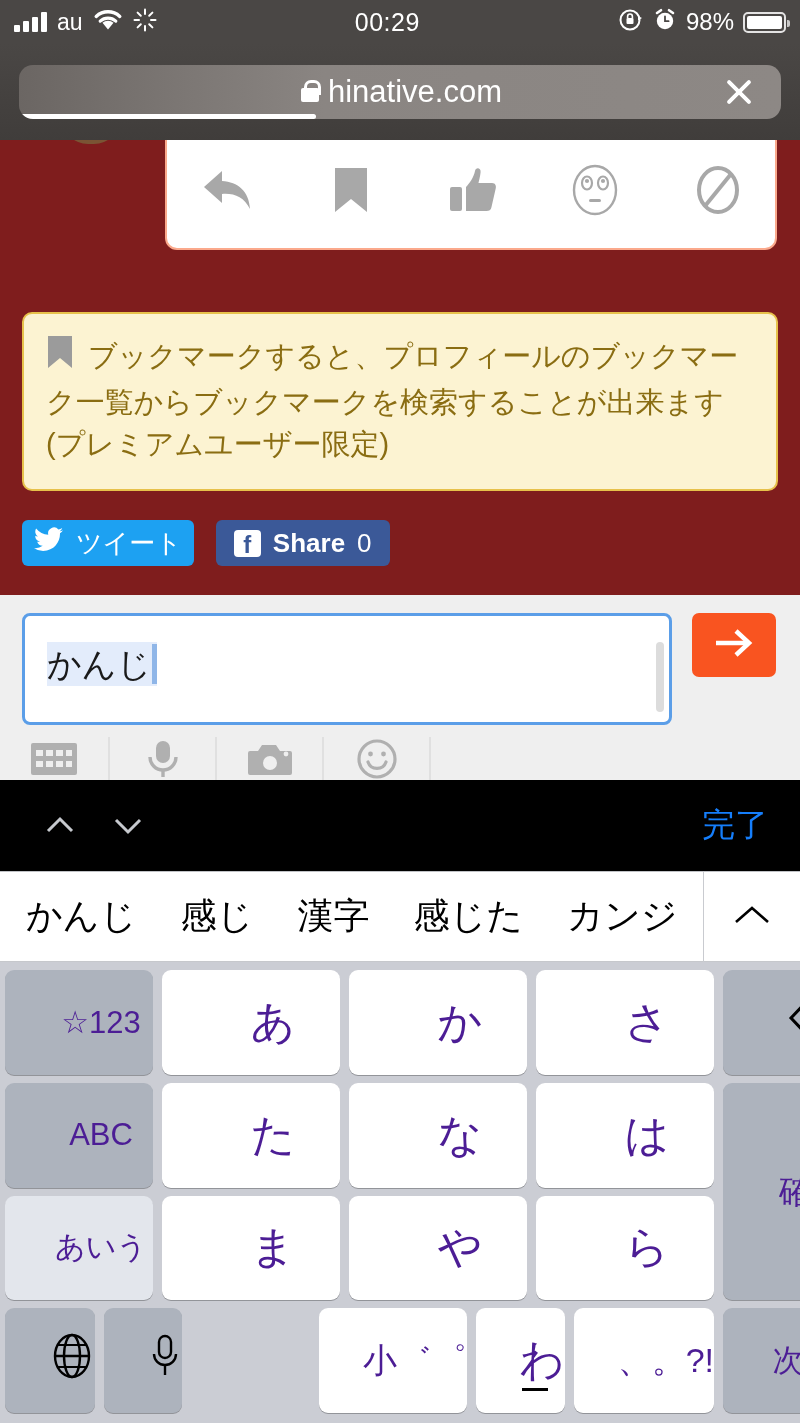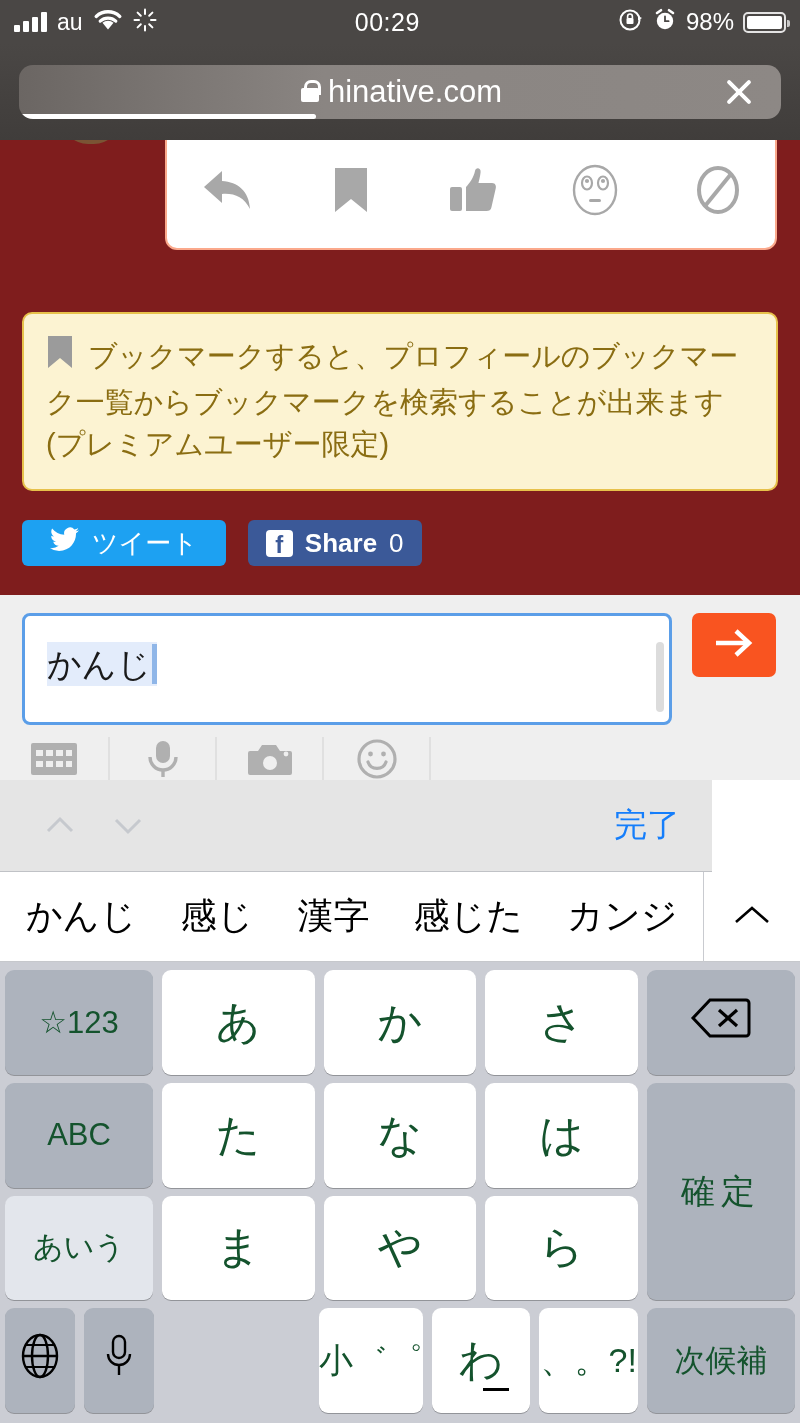--- a/index.html
+++ b/index.html
@@ -104,21 +104,21 @@
     position: absolute; left: 22px; top: 172px; width: 756px;
     border: 2px solid #e7c14b; border-radius: 10px; background: #fcf3d2;
     padding: 20px 22px 24px 22px;
   }
   .notice-body { color: #8a6d12; font-size: 29px; line-height: 1.45; }
   .bm-glyph { display: inline-block; vertical-align: -4px; margin-right: 14px; }
 
   .share-row { position: absolute; left: 22px; top: 380px; display: flex; gap: 22px; }
   .btn-tw {
     background: #1da1f2; color: #fff; border-radius: 6px;
-    height: 46px; padding: 0 28px; display: flex; align-items: center; gap: 12px;
+    height: 46px; padding: 0 12px; display: flex; align-items: center; gap: 12px;
     font-size: 26px; cursor: pointer;
   }
   .btn-fb {
     background: #3b5998; color: #fff; border-radius: 6px;
     height: 46px; padding: 0 18px; display: flex; align-items: center; gap: 12px;
     font-size: 26px; font-weight: bold; cursor: pointer;
   }
   .fb-mark {
     width: 27px; height: 27px; background: #fff; border-radius: 4px;
     color: #3b5998; font-size: 24px; font-weight: bold;
@@ -157,22 +157,22 @@
     display: flex; align-items: center; overflow: hidden;
   }
   .tool-cell {
     width: 107px; height: 43px; display: flex; align-items: center; justify-content: center;
     border-right: 2px solid #e0e0e0; cursor: pointer;
   }
   .tool-cell:nth-child(1) { width: 110px; }
 
   
   .accessory {
-    position: absolute; top: 780px; left: 0; width: 712px; height: 92px;
-    background: #e5e5e5; border-bottom: 1px solid #c0c2c6;
+    position: absolute; top: 780px; left: 0; width: 800px; height: 92px;
+    background: #000000; border-bottom: 1px solid #c0c2c6;
     display: flex; align-items: center;
   }
   .chev-group { display: flex; align-items: center; gap: 28px; padding-left: 40px; }
   .chev { width: 40px; height: 40px; cursor: pointer; }
   .acc-spacer { flex: 1; }
   .done {
     color: #157efb; font-size: 33px; padding-right: 32px; cursor: pointer;
   }
 
   
@@ -195,21 +195,21 @@
   
   .keyboard {
     position: absolute; top: 962px; left: 0; width: 800px; height: 461px;
     background: #cbcdd4; padding: 8px 5px 10px 5px;
   }
   .krow { display: flex; gap: 9px; margin-bottom: 8px; height: 105px; }
   .krow:last-child { margin-bottom: 0; }
   .key {
     border-radius: 9px; display: flex; align-items: center; justify-content: center;
     box-shadow: 0 1px 0 rgba(0,0,0,.28);
-    font-size: 44px; color: #14532d; cursor: pointer; user-select: none;
+    font-size: 44px; color: #4c1d95; cursor: pointer; user-select: none; padding-left: 44px;
   }
   .key.white { background: #ffffff; }
   .key.gray { background: #adb3bd; }
   .key.light { background: #e3e6ec; }
   .key.fn { flex: 0 0 148px; font-size: 31px; }
   .key.fn-small { flex: 0 0 148px; font-size: 30px; }
   .key.char { flex: 1 1 0; }
   .k-globe, .k-mic { flex: 0 0 70px; }
 
   .kb-grid { display: flex; gap: 9px; height: 100%; }

